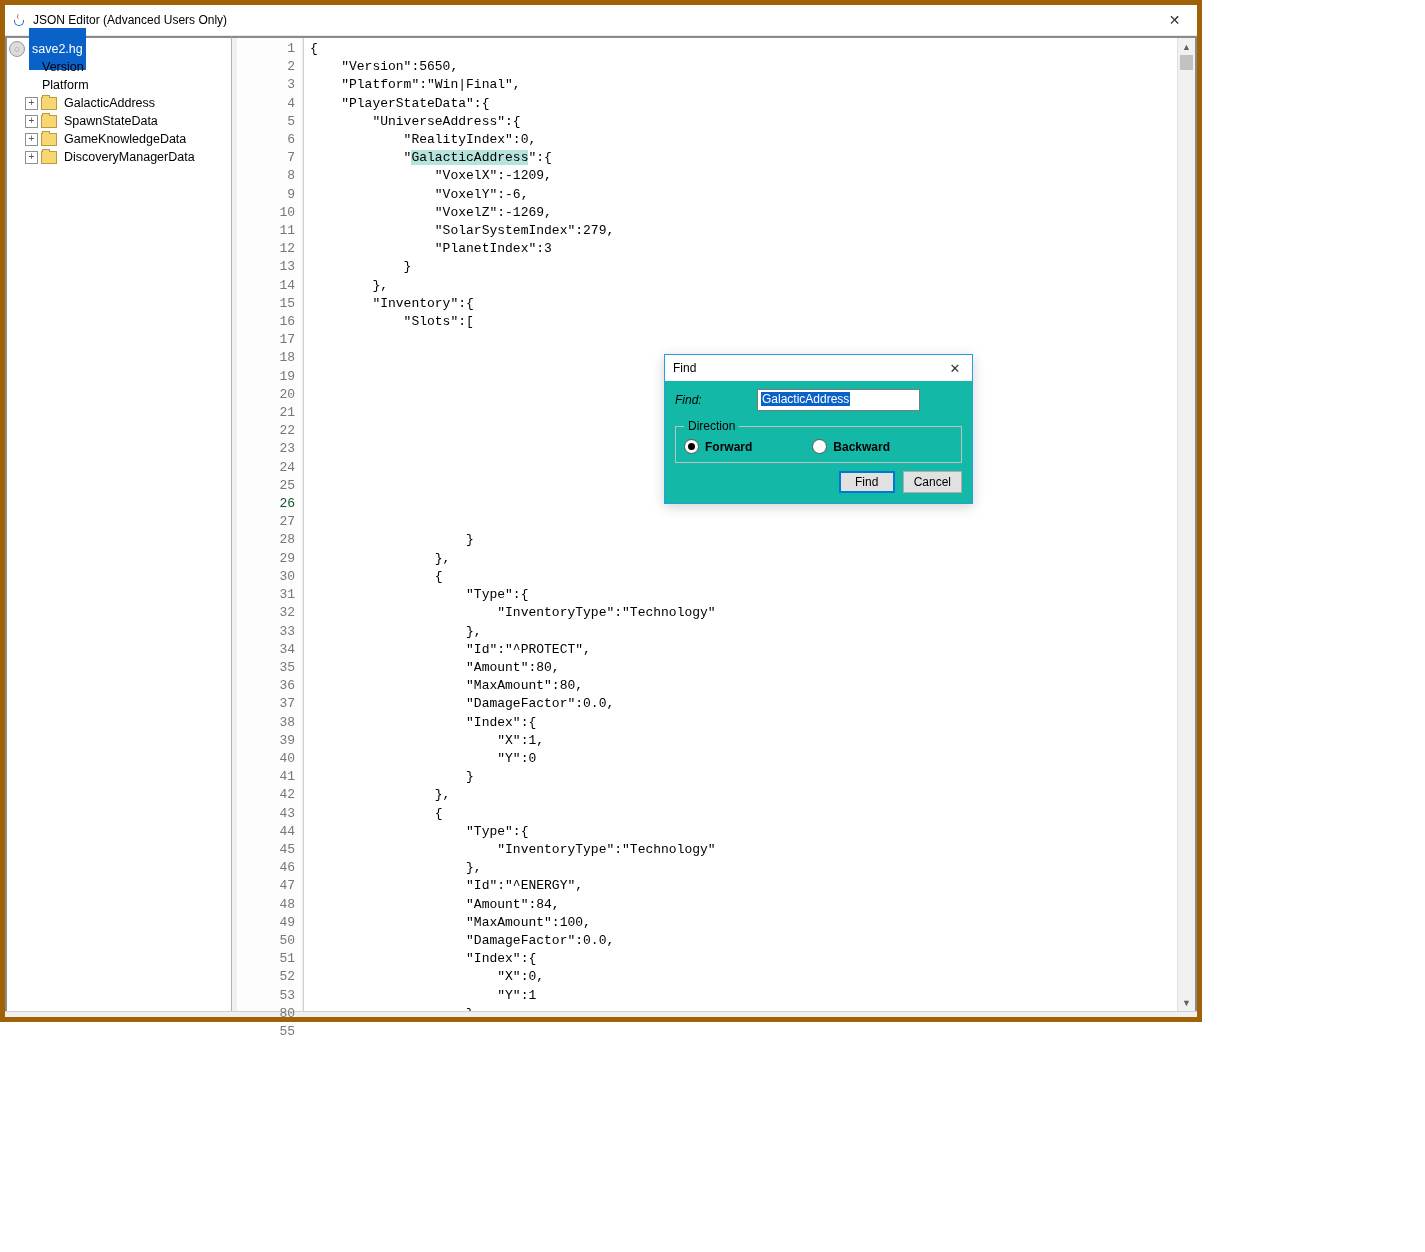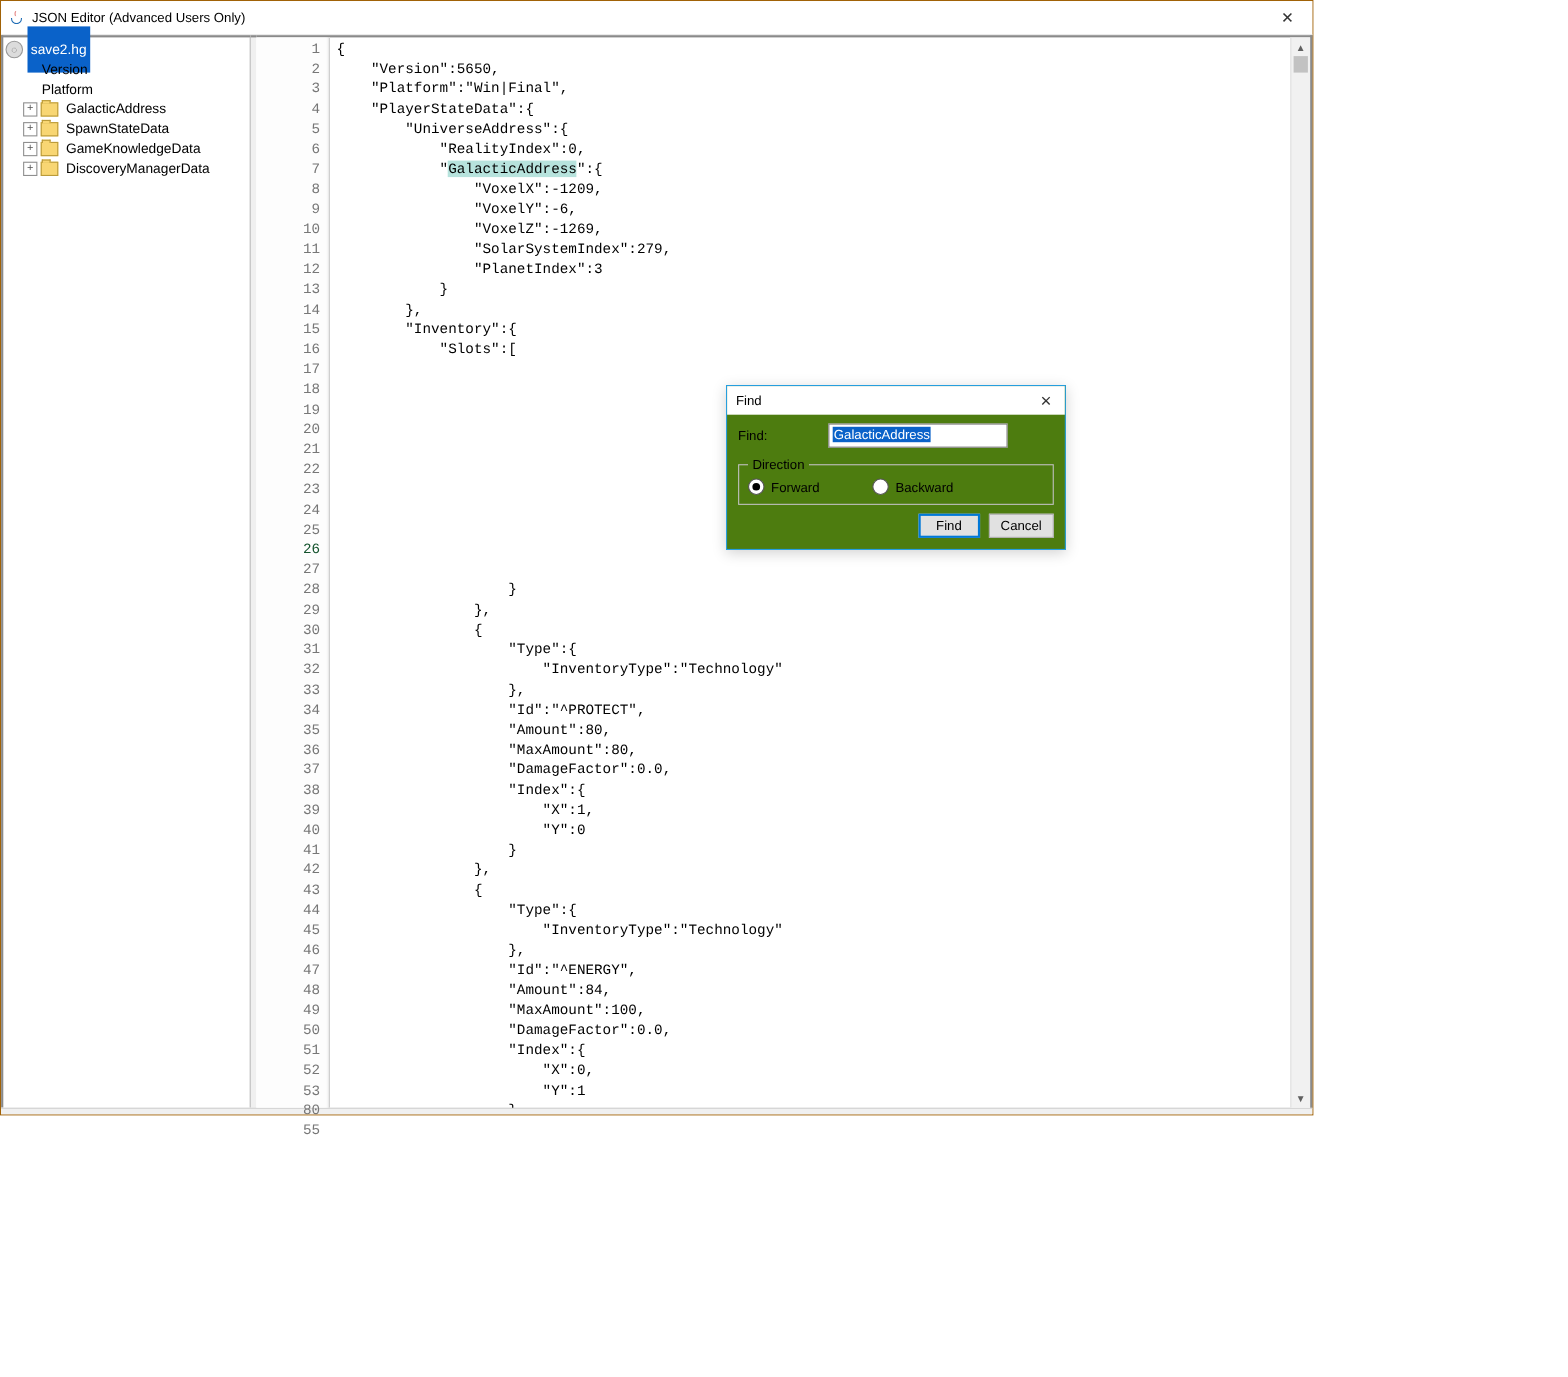--- a/index.html
+++ b/index.html
@@ -1,21 +1,21 @@
 <!DOCTYPE html>
 <html><head>
 <meta charset="utf-8">
 <style>
   html, body {
     margin: 0; padding: 0; height: 100%; width: 100%;
     font-family: "Segoe UI", Tahoma, sans-serif; font-size: 12px; color: #000;
     background: #fff; overflow: hidden;
   }
   .window {
-    width: 1192px; height: 1012px; border: 1px solid #a16207; background: #fff;
+    width: 1192px; height: 1012px; border: 5px solid #a16207; background: #fff;
     display: flex; flex-direction: column; position: relative;
   }
   .titlebar {
     height: 30px; background: #fff; border-bottom: 1px solid #e8e8e8;
     display: flex; align-items: center; padding: 0 0 0 6px; flex-shrink: 0;
   }
   .titlebar .icon-java { width: 16px; height: 16px; display: flex; align-items: center; justify-content: center; }
   .titlebar .title { margin-left: 6px; font-size: 12px; color: #000; }
   .titlebar .spacer { flex: 1; }
   .titlebar .btn-close {
@@ -84,43 +84,43 @@
   .scrollbar-v .arrow {
     position:absolute; left:0; right:0; height:17px; display:flex; align-items:center; justify-content:center;
     color:#606060; font-size:9px;
   }
   .scrollbar-v .arrow.up { top:0; }
   .scrollbar-v .arrow.down { bottom:0; }
   .status-strip { height: 5px; background: #f0f0f0; border-top:1px solid #d0d0d0; flex-shrink:0;}
   
   .dialog {
     position: absolute; left: 427px; top: 316px; width: 307px;
-    background: #4d7c0f; border: 1px solid #269ede;
+    background: #14b8a6; border: 1px solid #269ede;
     box-shadow: 0 3px 12px rgba(0,0,0,.18);
     font-size: 12px;
   }
   .dialog .dlg-title {
     background:#fff; height:26px; display:flex; align-items:center; padding:0 6px 0 8px;
     font-size:12px;
   }
   .dialog .dlg-title .spacer { flex:1; }
   .dialog .dlg-title .x { width:22px; text-align:center; font-size:13px; color:#333;}
   .dialog .dlg-body { padding: 8px 10px 10px 10px; }
   .dialog .row { display:flex; align-items:center; margin-bottom:8px; }
-  .dialog .row .lbl { width: 82px; }
+  .dialog .row .lbl { width: 82px; font-style: italic; }
   .dialog input[type=text] {
     flex:1; height:20px; border:1px solid #7a7a7a; padding:0 3px; font-size:12px; font-family: inherit;
     background:#fff;
   }
   .dialog .sel { background:#0a62c9; color:#fff; padding:0 1px;}
   .dialog fieldset {
     border:1px solid #c0c0c0; margin:0 0 8px 0; padding:6px 8px 8px 8px;
   }
   .dialog fieldset legend { padding:0 4px; font-size:12px; }
-  .dialog .radio-row, .dialog .check-row { display:flex; gap:48px; align-items:flex-start; }
+  .dialog .radio-row, .dialog .check-row { display:flex; gap:60px; align-items:flex-start;font-weight:bold; }
   .dialog .radio, .dialog .check { display:flex; align-items:center; gap:6px; }
   .dialog .radio .dot {
     width:13px; height:13px; border:1px solid #555; border-radius:50%; display:flex;
     align-items:center; justify-content:center; background:#fff;
   }
   .dialog .radio .dot.on::after { content:""; width:7px; height:7px; background:#000; border-radius:50%; }
   .dialog .check .box {
     width:13px; height:13px; border:1px solid #555; background:#fff; display:flex;
     align-items:center; justify-content:center; font-size:11px; line-height:1;
   }

